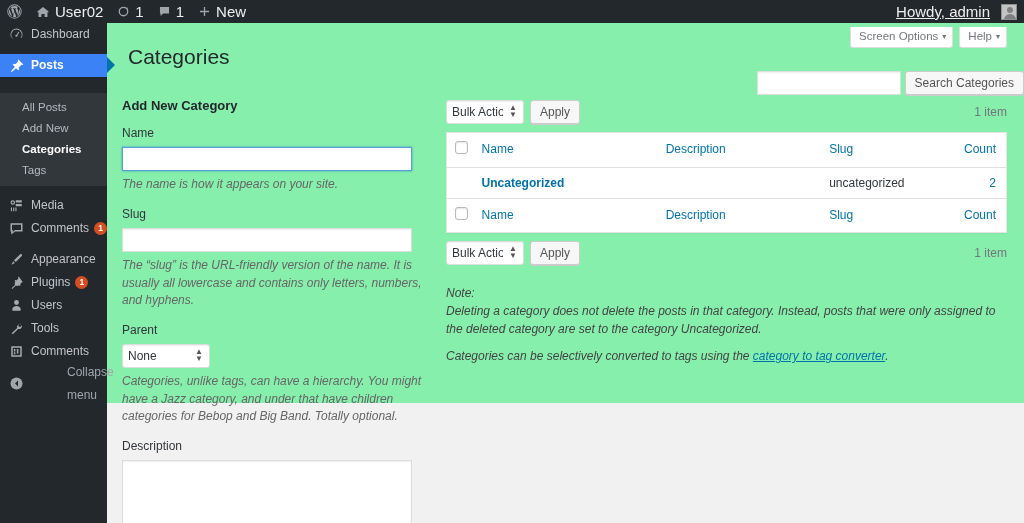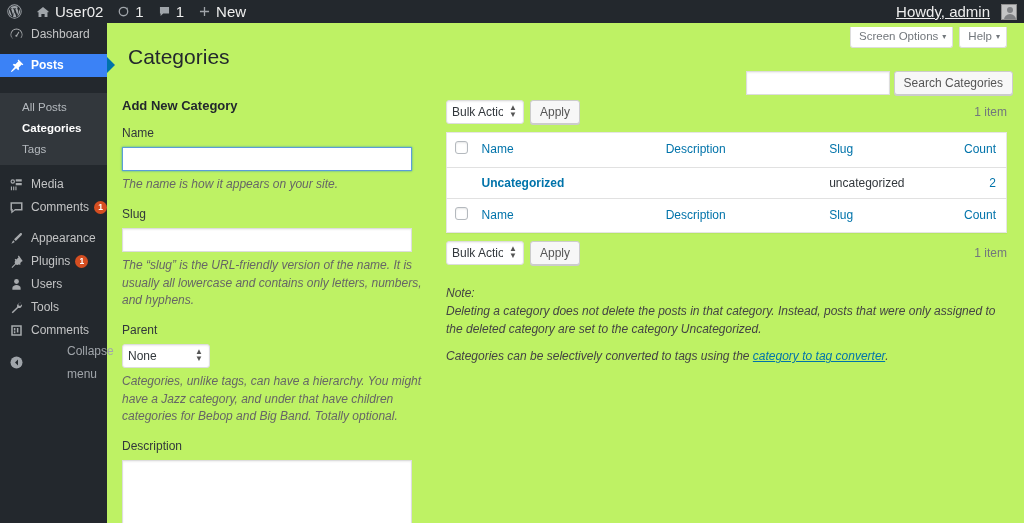--- a/index.html
+++ b/index.html
@@ -92,22 +92,22 @@
     font-size: 8.5px; line-height: 13px; text-align:center;
     padding: 0 4px; margin-left: 5px; font-weight: 600;
     vertical-align: middle;
   }
   .collapse-row { color:#a0a5aa; margin-top: 9px; }
   .collapse-row .lbl { color:#a0a5aa;margin-left:36px; }
 
   
   #wpbody {
     position: absolute; top: 23px; left: 107px;
-    width: 917px; height: 500px;
-    background: #bef264;
+    width: 917px; height: 380px;
+    background: #86efac;
   }
   .screen-meta-links {
     position: absolute; right: 17px; top: 4px;
     display: flex; gap: 6px;
   }
   .show-settings {
     background: #fff;
     border: 1px solid #ddd;
     border-top: none;
     border-radius: 0 0 3px 3px;
@@ -122,21 +122,21 @@
   h1.page-title {
     font-size: 21px; font-weight: 400;
     color: #23282d;
     margin: 0; padding: 9px 0 4px 6px;
     line-height: 29px;
   }
   #wrap { padding: 10px 17px 0 15px; position: relative; }
 
   
   .search-box {
-    position: absolute; right: 11px; top: 48px;
+    position: absolute; right: 0; top: 48px;
     display: flex; align-items: center; gap: 4px;
   }
   .search-box input[type=search] {
     width: 144px; height: 24px;
     border: 1px solid #ddd;
     background: #fff;
     box-shadow: inset 0 1px 2px rgba(0,0,0,.07);
     padding: 0 6px; font-size: 12px; color:#32373c;
     border-radius: 0;
   }
@@ -345,20 +345,21 @@
     <span class="mi">
       <svg width="15" height="15" viewBox="0 0 20 20" fill="#ffffff">
           <path d="M12.6 2.1l-1.1 1.1 1 1-4 4-2.1-.5L5 8.9l2.8 2.8L3 17.3l-.3 1.3 1.3-.3 5.5-4.8 2.8 2.8 1.2-1.3-.5-2.2 4-4 1 1 1.1-1.1-6.5-6.6z"></path>
         </svg>
     </span>
     <span class="lbl">Posts</span>
   </a>
 
   <div class="submenu">
     <a href="#">All Posts</a>
+    <a href="#">Add New</a>
     <a href="#" class="current">Categories</a>
     <a href="#">Tags</a>
   </div>
 
   <div class="menu-sep"></div>
 
   <a class="menu-top" href="#">
     <span class="mi">
       <svg width="15" height="15" viewBox="0 0 20 20" fill="#a7aaad">
           <path d="M5 3a3 3 0 1 0 0 6 3 3 0 0 0 0-6zm0 1.6a1.4 1.4 0 1 1 0 2.8 1.4 1.4 0 0 1 0-2.8zM9 3v3h8V3H9zM9 8v3h8V8H9zm-6.5 4.5v5H4v-5H2.5zm3 0v5H7v-5H5.5zm3 0v5H10v-5H8.5z"></path>

